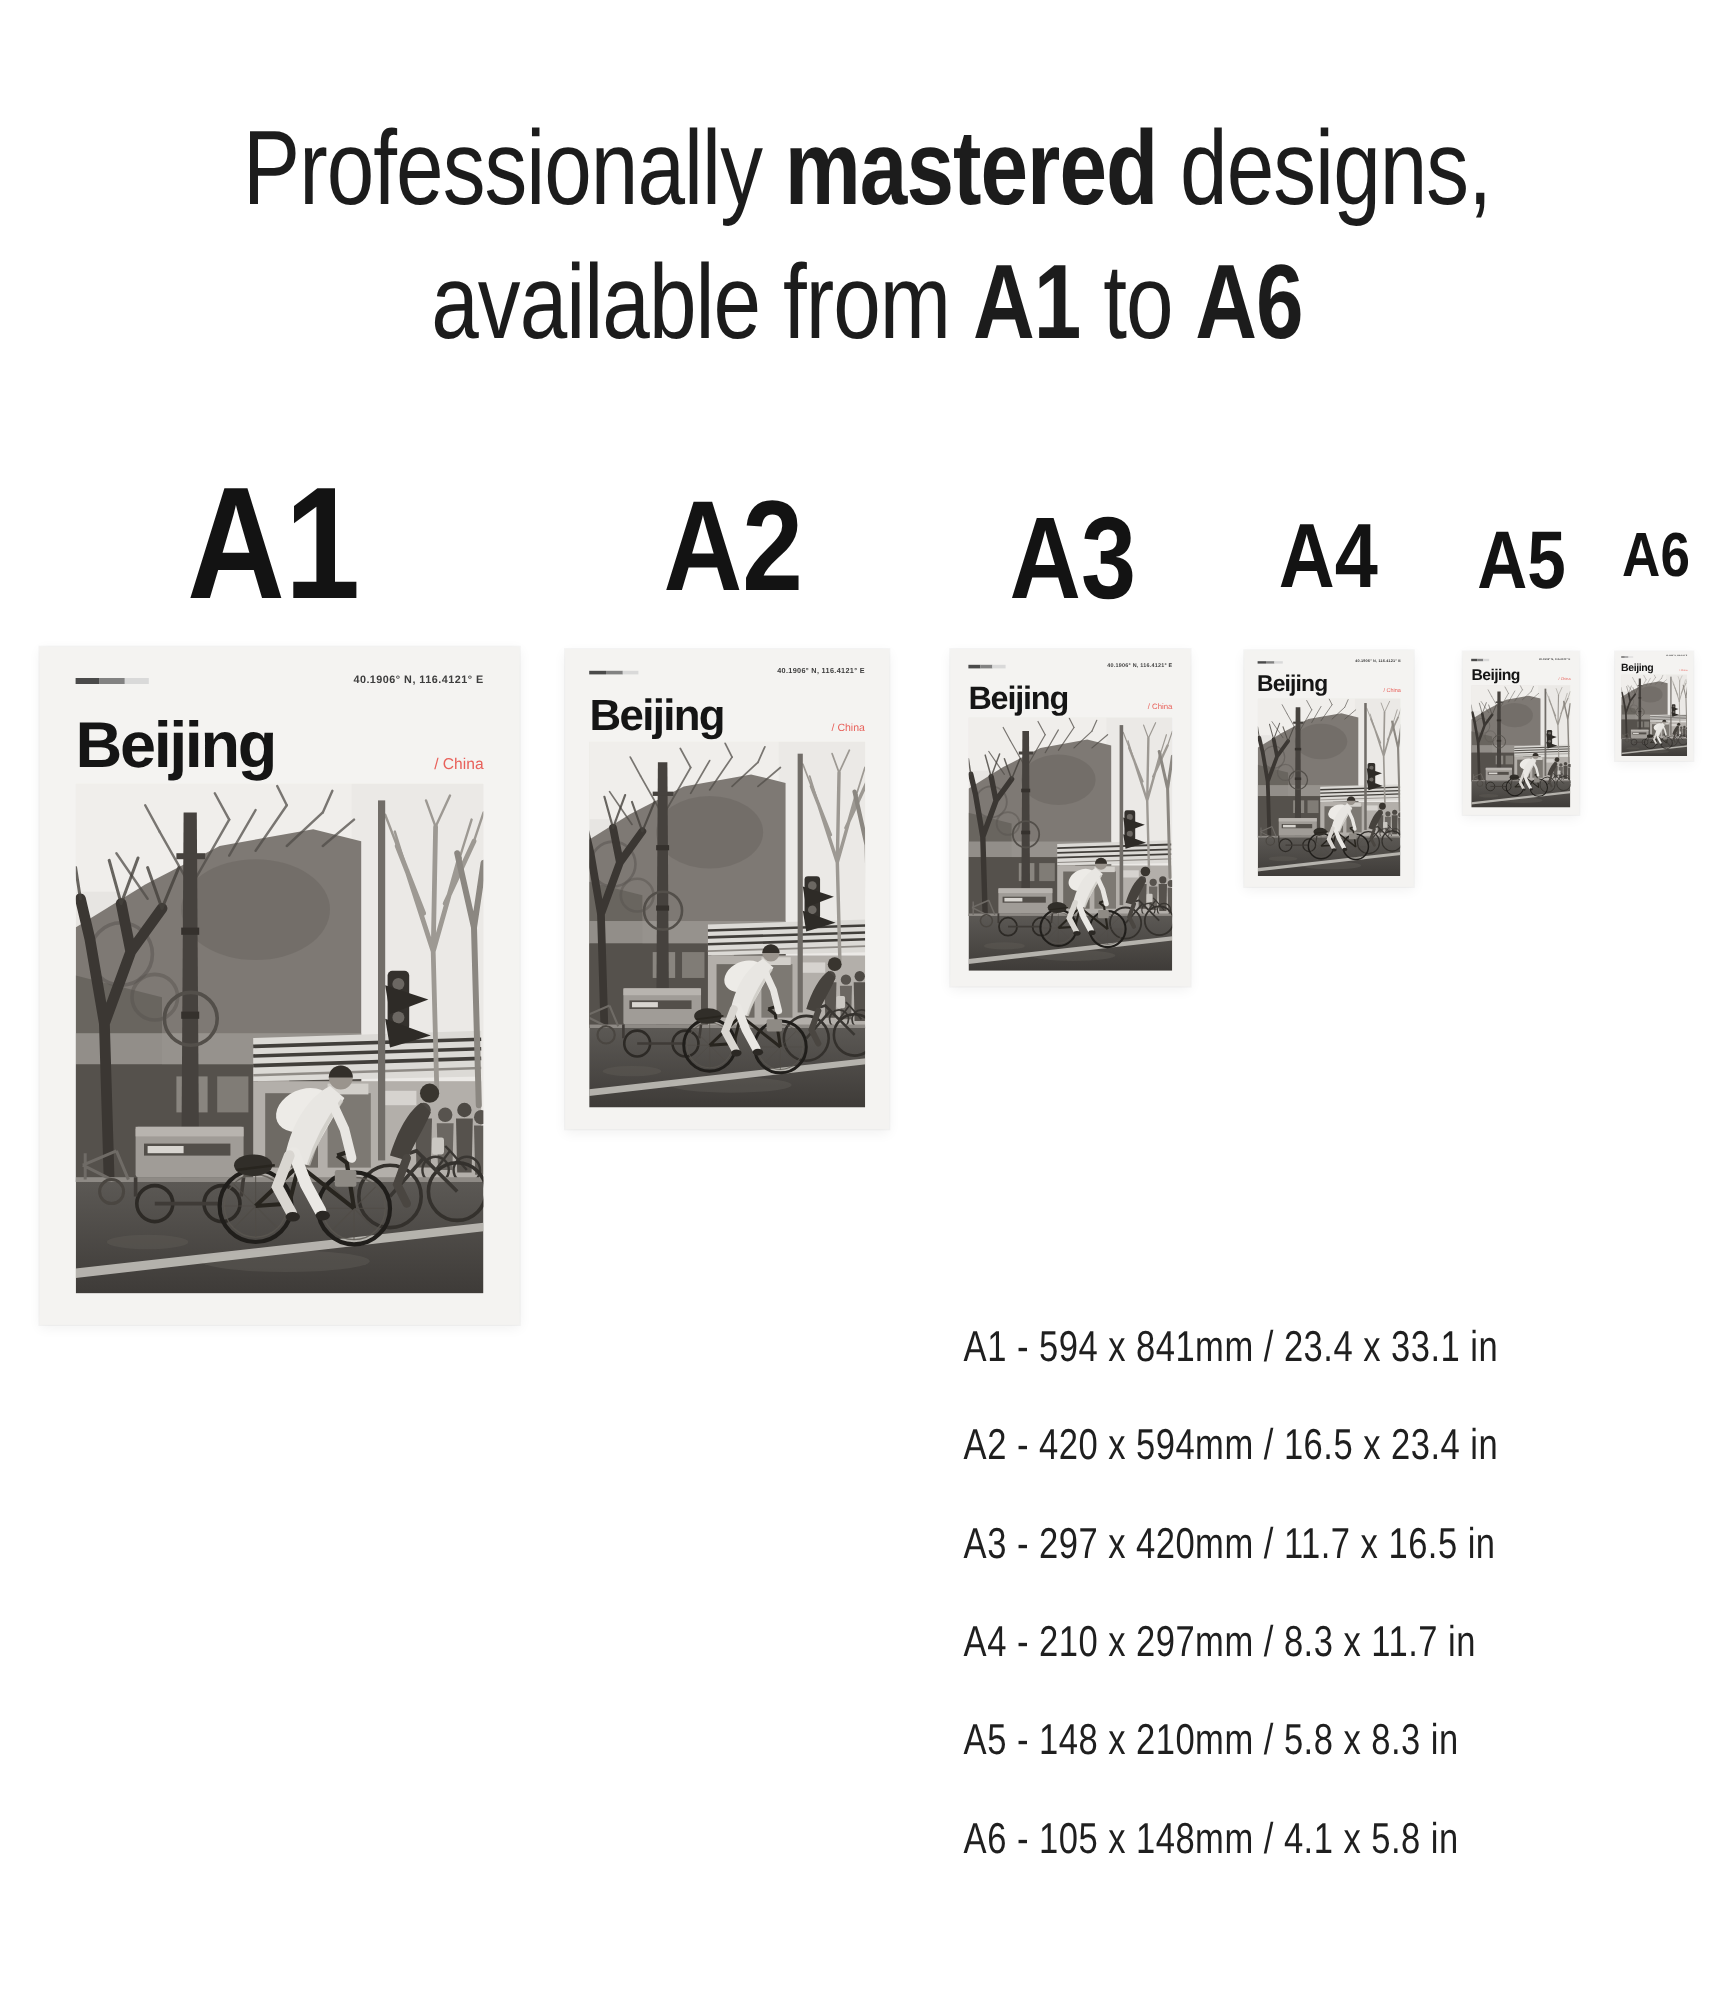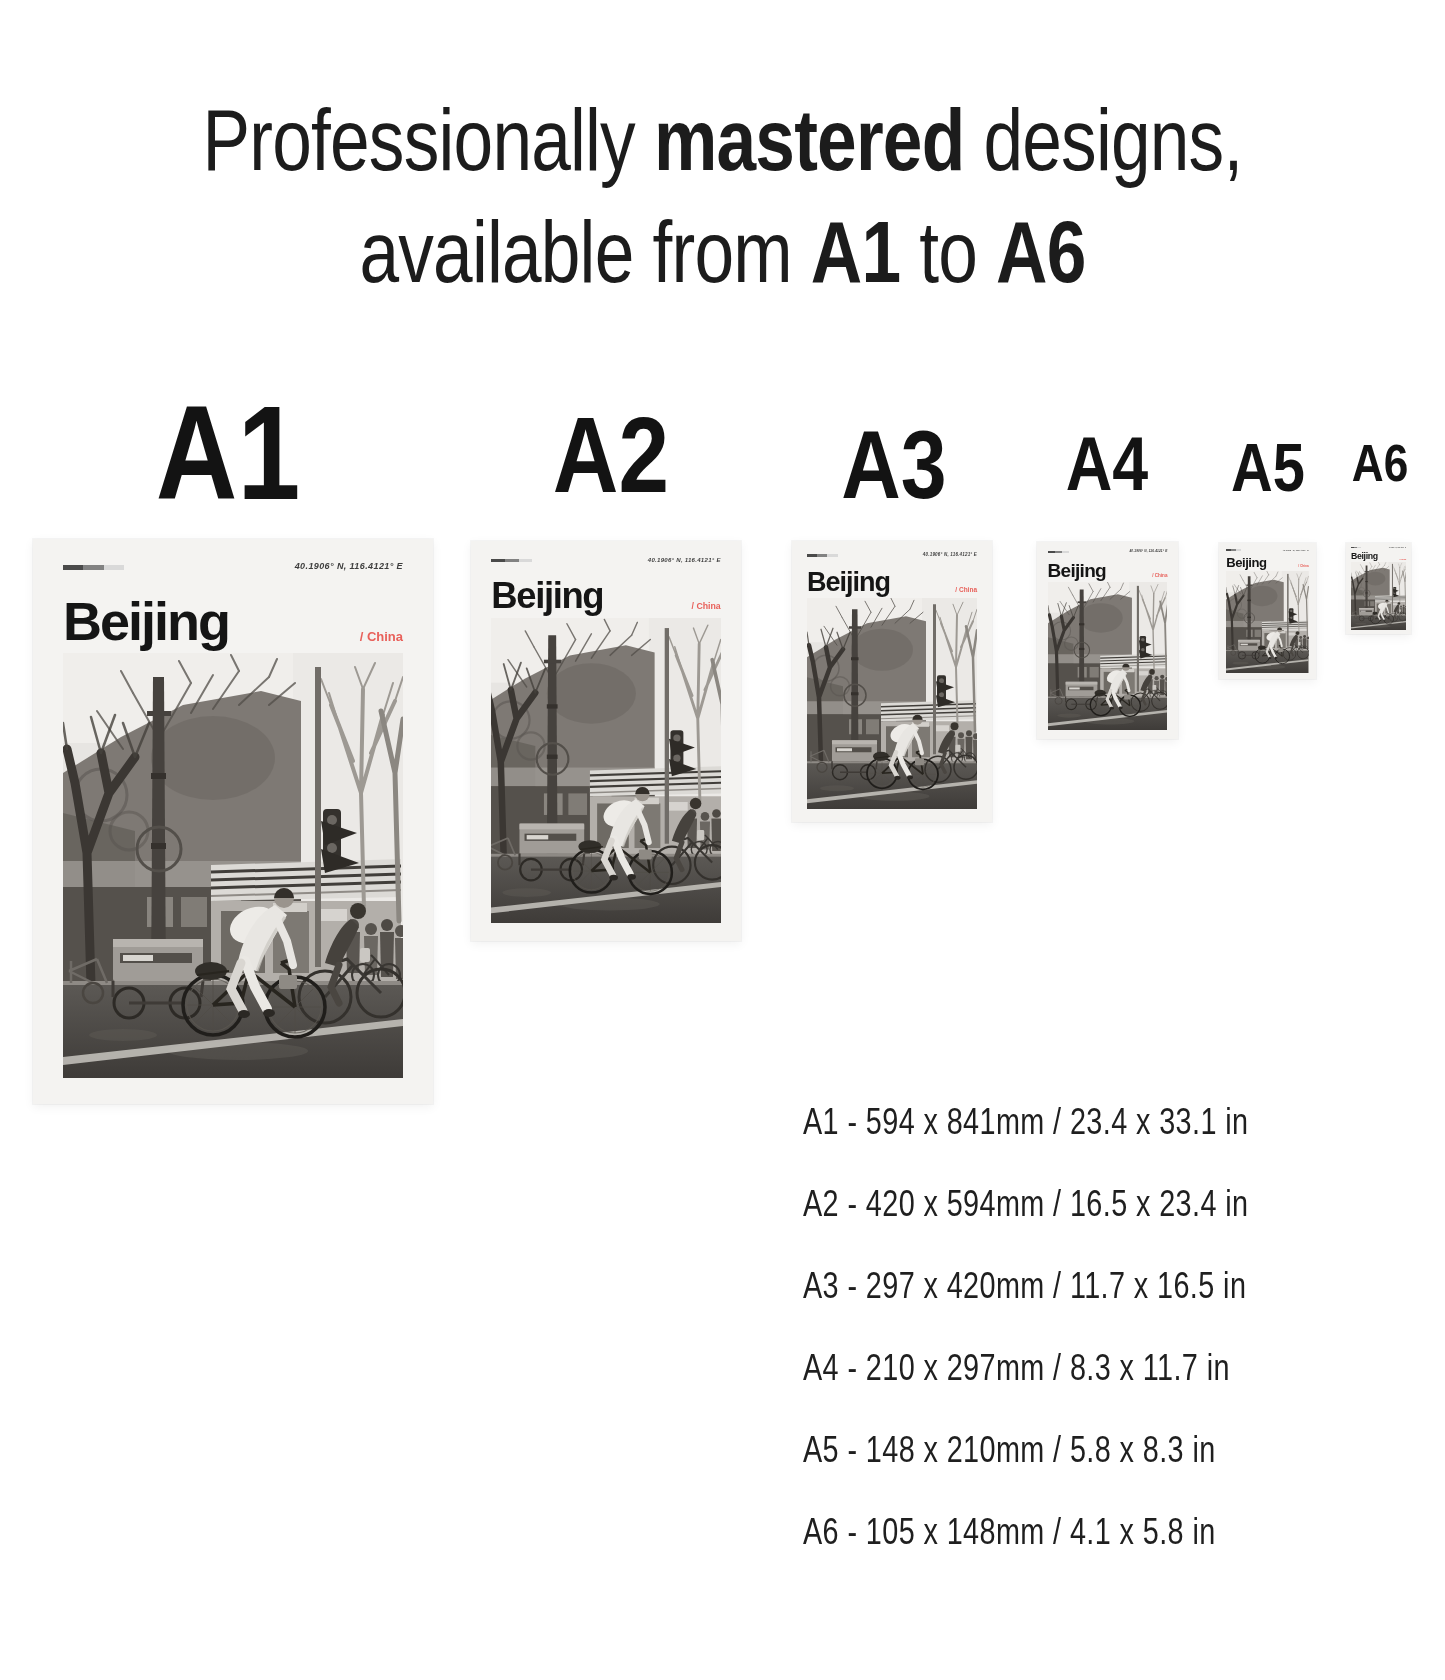--- a/index.html
+++ b/index.html
@@ -28,26 +28,26 @@
     box-shadow:0 0 0 1px rgba(0,0,0,.035),0 3px 10px rgba(0,0,0,.06);
   }
   .p-bar{position:absolute;left:7.5%;top:calc(26px*var(--s));
     width:calc(61px*var(--s));height:calc(5px*var(--s));display:flex;}
   .p-bar i{flex:1;display:block;}
   .p-bar .b1{background:#4a4a4a;}
   .p-bar .b2{background:#828282;}
   .p-bar .b3{background:#d9d9d9;}
   .p-coords{position:absolute;right:7.5%;top:calc(23px*var(--s));
     font-size:calc(9px*var(--s));font-weight:700;letter-spacing:calc(.4px*var(--s));
-    color:#3d3d3d;white-space:nowrap;line-height:1;font-style:italic;}
+    color:#3d3d3d;white-space:nowrap;line-height:1;}
   .p-city{position:absolute;left:7.5%;top:calc(55px*var(--s));
     font-size:calc(54px*var(--s));font-weight:700;
     letter-spacing:calc(-2px*var(--s));color:#151515;line-height:1;white-space:nowrap;}
   .p-country{position:absolute;right:7.5%;top:calc(91px*var(--s));
-    font-size:calc(13px*var(--s));font-weight:700;color:var(--accent,#e8605a);
+    font-size:calc(13px*var(--s));font-weight:400;color:var(--accent,#e8605a);
     line-height:1;white-space:nowrap;}
   .p-photo{position:absolute;left:7.5%;right:7.5%;
     top:calc(114px*var(--s));bottom:calc(26px*var(--s));overflow:hidden;}
   .p-photo svg{width:100%;height:100%;display:block;}
   
   .spec-list{
     position:absolute;left:803px;top:1081px;margin:0;padding:0;list-style:none;
     font-size:36px;line-height:82px;color:#1f1f1f;letter-spacing:.5px;
     transform:scaleX(.8);transform-origin:0 0;white-space:nowrap;
   }

